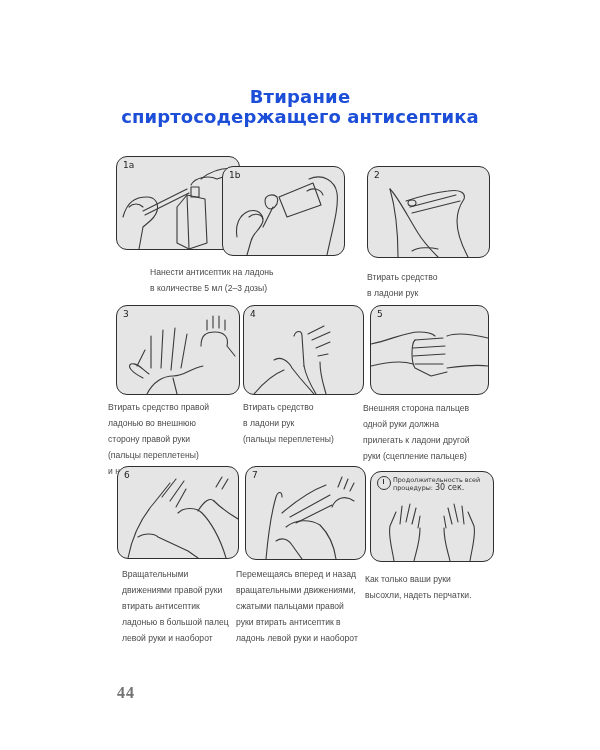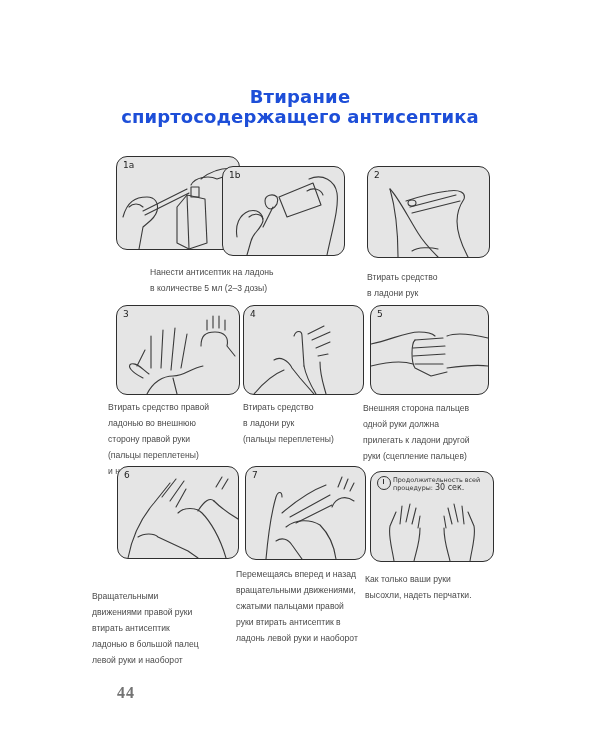--- a/index.html
+++ b/index.html
@@ -128,21 +128,21 @@
   <span class="num">6</span>
   <svg viewBox="0 0 120 91">
     <path d="M10 91 C14 70 24 50 36 36 L52 16 M44 30 L58 12 M52 34 L66 14 M58 40 L68 22"></path>
     <path d="M60 46 C66 40 78 40 84 46 C92 54 102 70 108 91"></path>
     <path d="M20 70 C26 66 36 66 40 70 L70 84 L80 91"></path>
     <path d="M80 44 C86 34 92 30 96 34"></path>
     <path d="M98 20 L104 10 M104 22 L110 12"></path>
     <path d="M96 34 C102 40 110 46 120 52"></path>
   </svg>
 </div>
-<div class="cap" style="left:92px;top:566px;width:138px;margin-top:22px;">Вращательными
+<div class="cap" style="left:122px;top:566px;width:138px;">Вращательными
 движениями правой руки
 втирать антисептик
 ладонью в большой палец
 левой руки и наоборот</div>
 
 <div class="panel" style="left:245px;top:466px;width:119px;height:92px;">
   <span class="num">7</span>
   <svg viewBox="0 0 119 92">
     <path d="M20 92 C22 70 24 50 30 30 C32 24 36 24 36 30"></path>
     <path d="M36 46 C50 34 64 24 80 18 M44 50 L84 28 M50 56 L86 38"></path>

